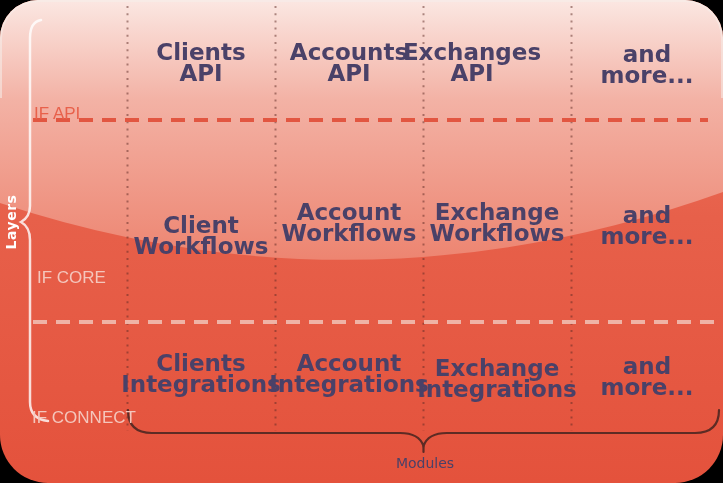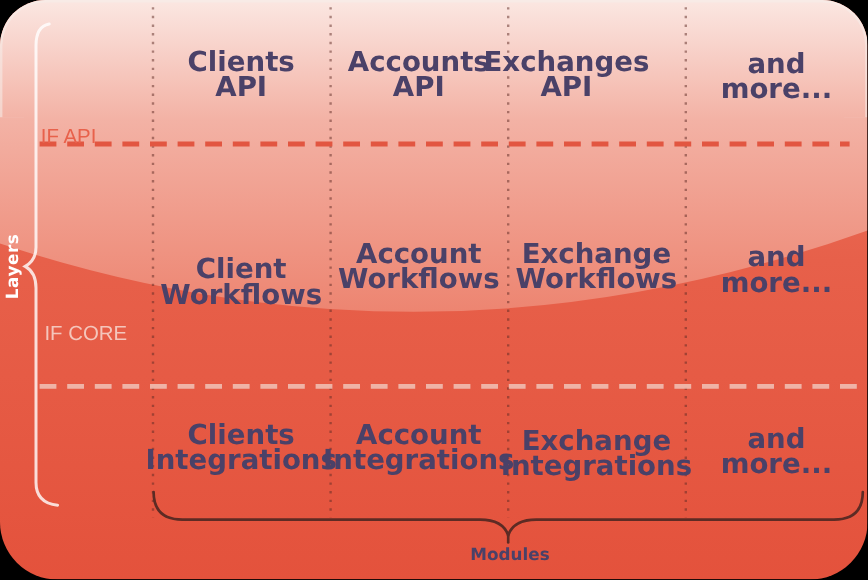--- a/index.html
+++ b/index.html
@@ -10,21 +10,21 @@
   .panel .rim{position:absolute;top:0;left:0;right:0;height:96px;
          border:2px solid rgba(246,238,236,.55);border-bottom:none;
          border-radius:38px 38px 0 0;pointer-events:none;}
   svg.lines{position:absolute;inset:0;display:block;}
   .lbl{position:absolute;white-space:pre-line;}
   .row-label{font-family:"Liberation Sans",sans-serif;font-size:17px;font-weight:400;margin-top:40px;}
   .cell{transform:translate(-50%,-50%);text-align:center;font-weight:bold;
         font-size:23px;line-height:21px;color:#4a4168;white-space:pre-line;}
   .layers{font-size:14px;font-weight:bold;color:#ffffff;width:70px;text-align:center;
           transform:rotate(-90deg);transform-origin:center;letter-spacing:.5px;}
-  .modules{font-size:14px;font-weight:bold;color:#4a4168;transform:translate(-50%,0);}
+  .modules{font-size:14px;font-weight:normal;color:#4a4168;transform:translate(-50%,0);}
 </style>
 </head>
 <body>
 
 <div class="stage">
   <div class="panel">
 
     <svg class="lines" width="723" height="483" viewBox="0 0 723 483">
       <defs>
         <linearGradient id="gradTop" gradientUnits="userSpaceOnUse" x1="0" y1="0" x2="0" y2="262">
@@ -47,20 +47,21 @@
       <path d="M41,20 Q30,22 30,38 L30,206 Q30,217 21,222 Q30,227 30,240 L30,402 Q30,419 48,421" fill="none" stroke-width="2.5" opacity="0.8" stroke-linecap="round" stroke="#ffffff"></path>
 
       <path d="M128,410 Q128,433 152,433 L400,433 Q419,433 423.5,446 Q428,433 447,433 L695,433 Q719,433 719,410" fill="none" stroke-width="2.2" stroke-linecap="round" stroke="#5d2b24"></path>
       <path d="M423.5,446 L423.5,452" fill="none" stroke-width="2.2" stroke-linecap="round" stroke="#5d2b24"></path>
     </svg>
 
     <div class="lbl layers" style="left:-24px;top:214px;">Layers</div>
 
     <div class="lbl row-label" style="left:34px;top:64px;color:#e8614b;">IF API</div>
     <div class="lbl row-label" style="left:37px;top:228px;color:#f4c6bc;">IF CORE</div>
+    <div class="lbl row-label" style="left:32px;top:368px;color:#f4c6bc;">IF CONNECT</div>
 
     <div class="lbl cell" style="left:201px;top:63px;">Clients
 API</div>
     <div class="lbl cell" style="left:349px;top:63px;">Accounts
 API</div>
     <div class="lbl cell" style="left:472px;top:63px;">Exchanges
 API</div>
     <div class="lbl cell" style="left:647px;top:65px;">and more...</div>
 
     <div class="lbl cell" style="left:201px;top:223px;margin-top:13px;">Client

